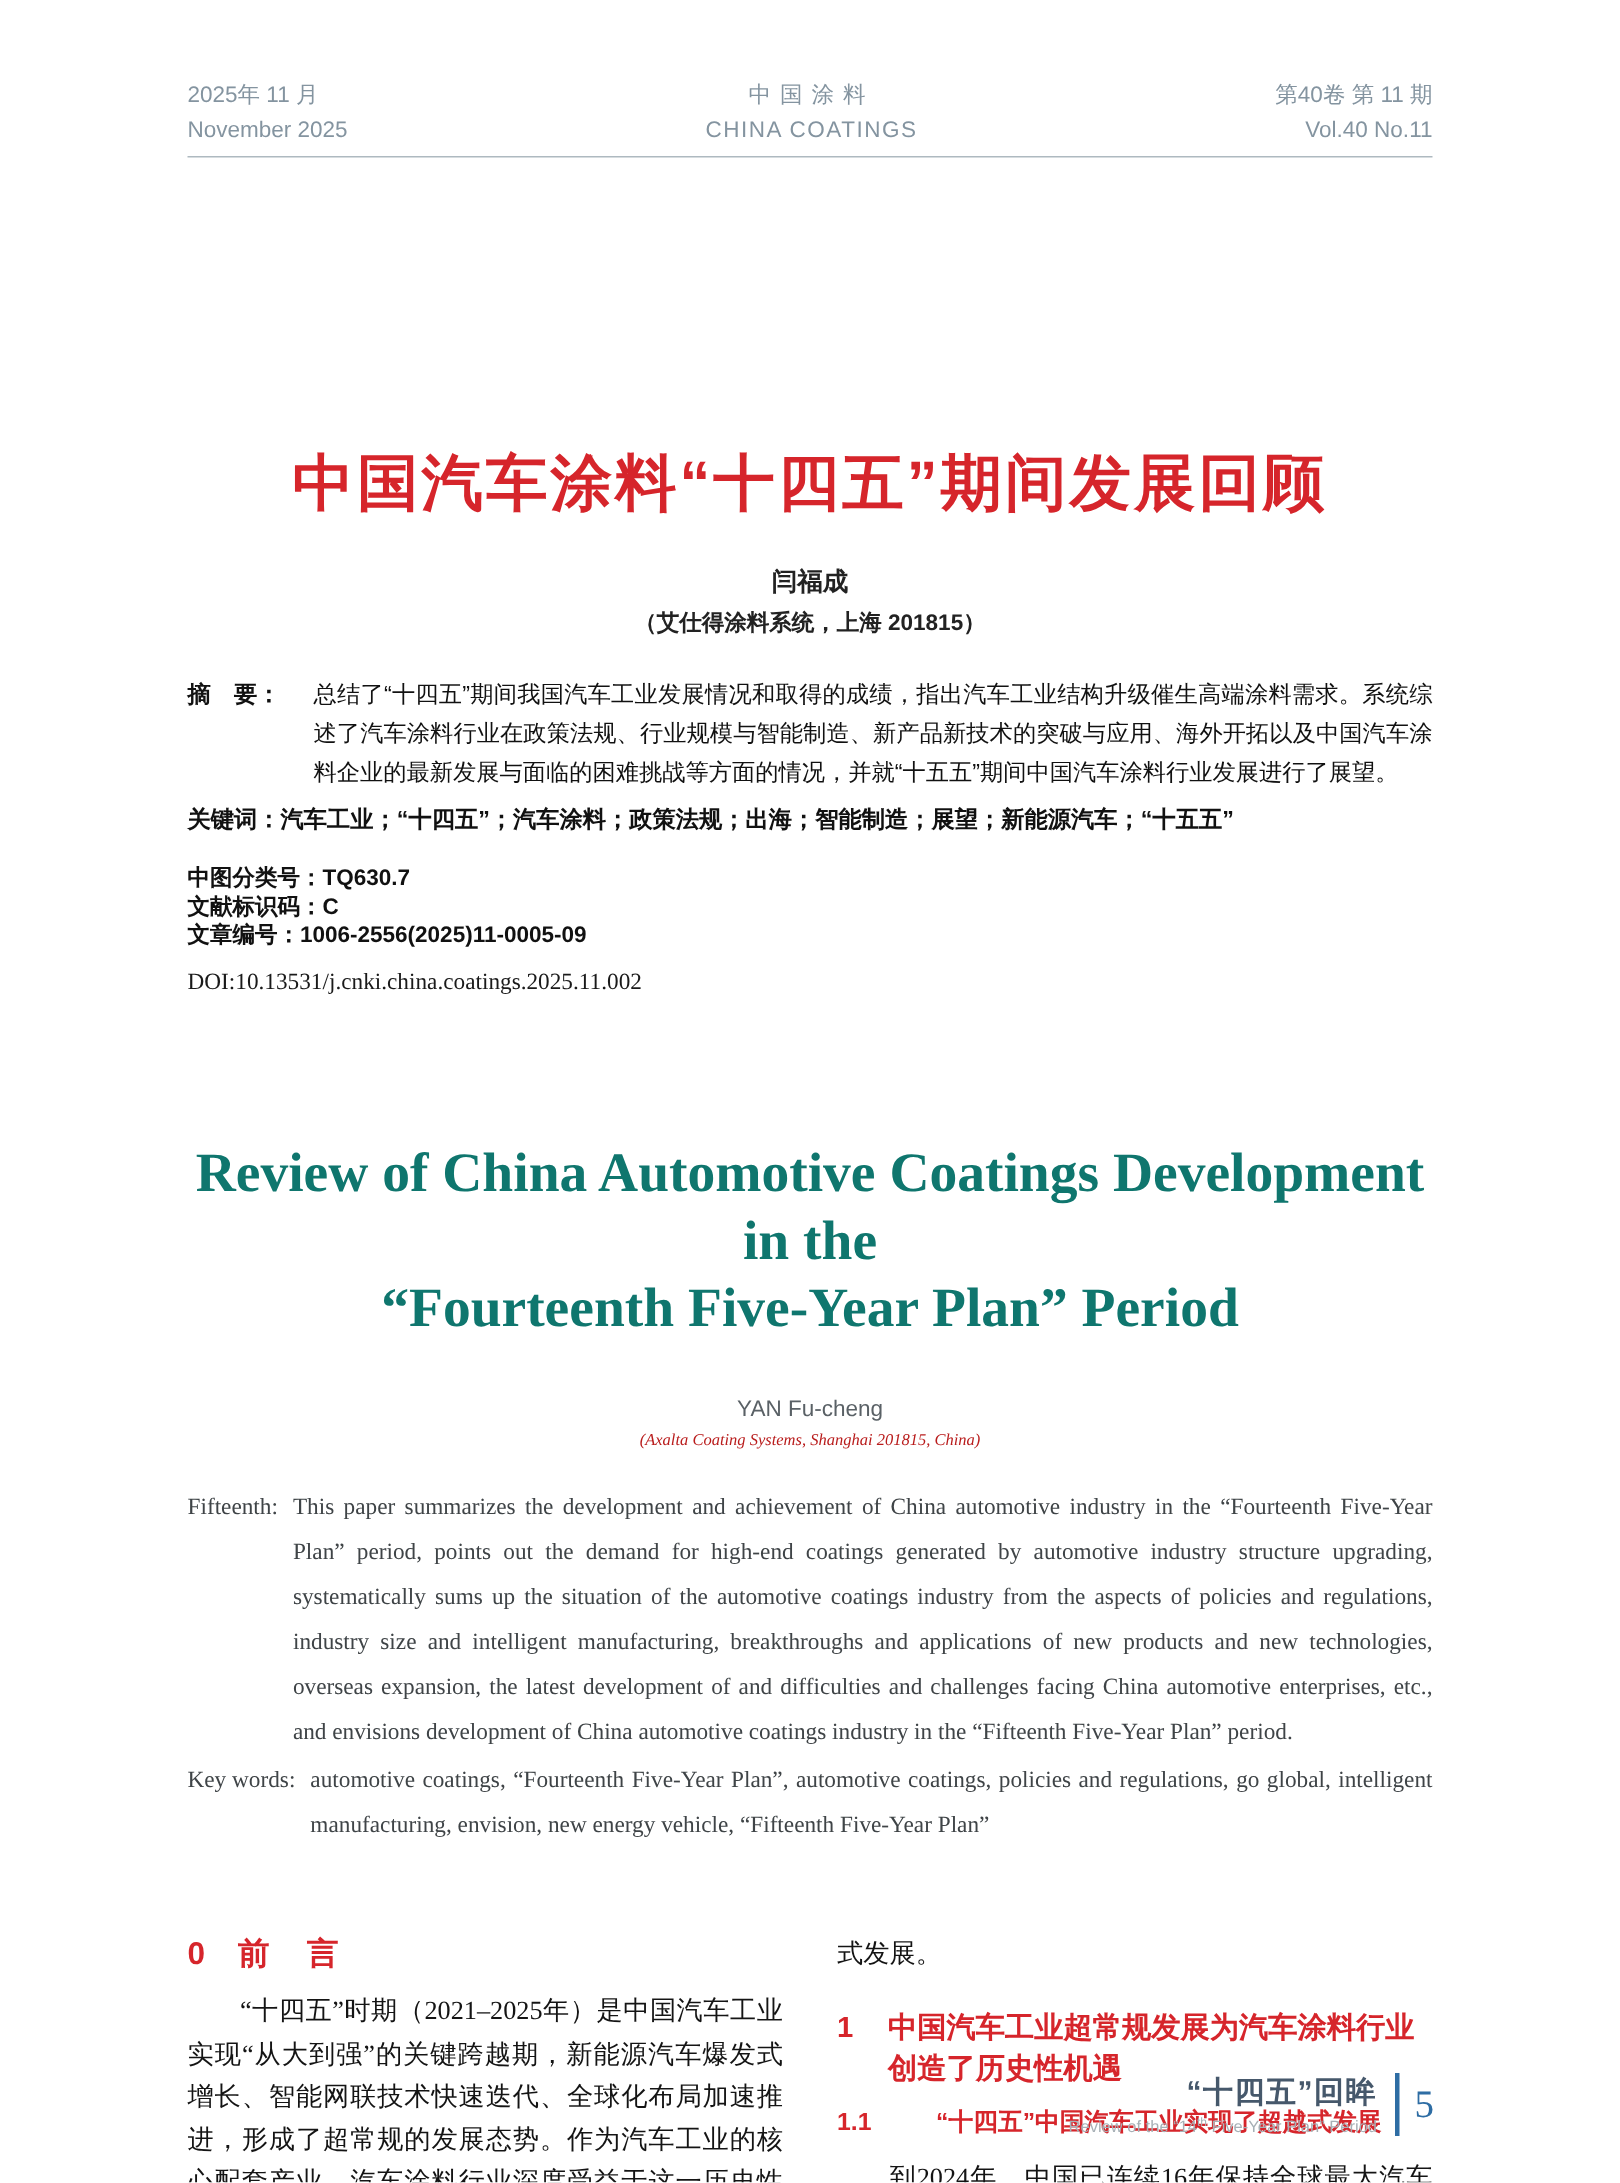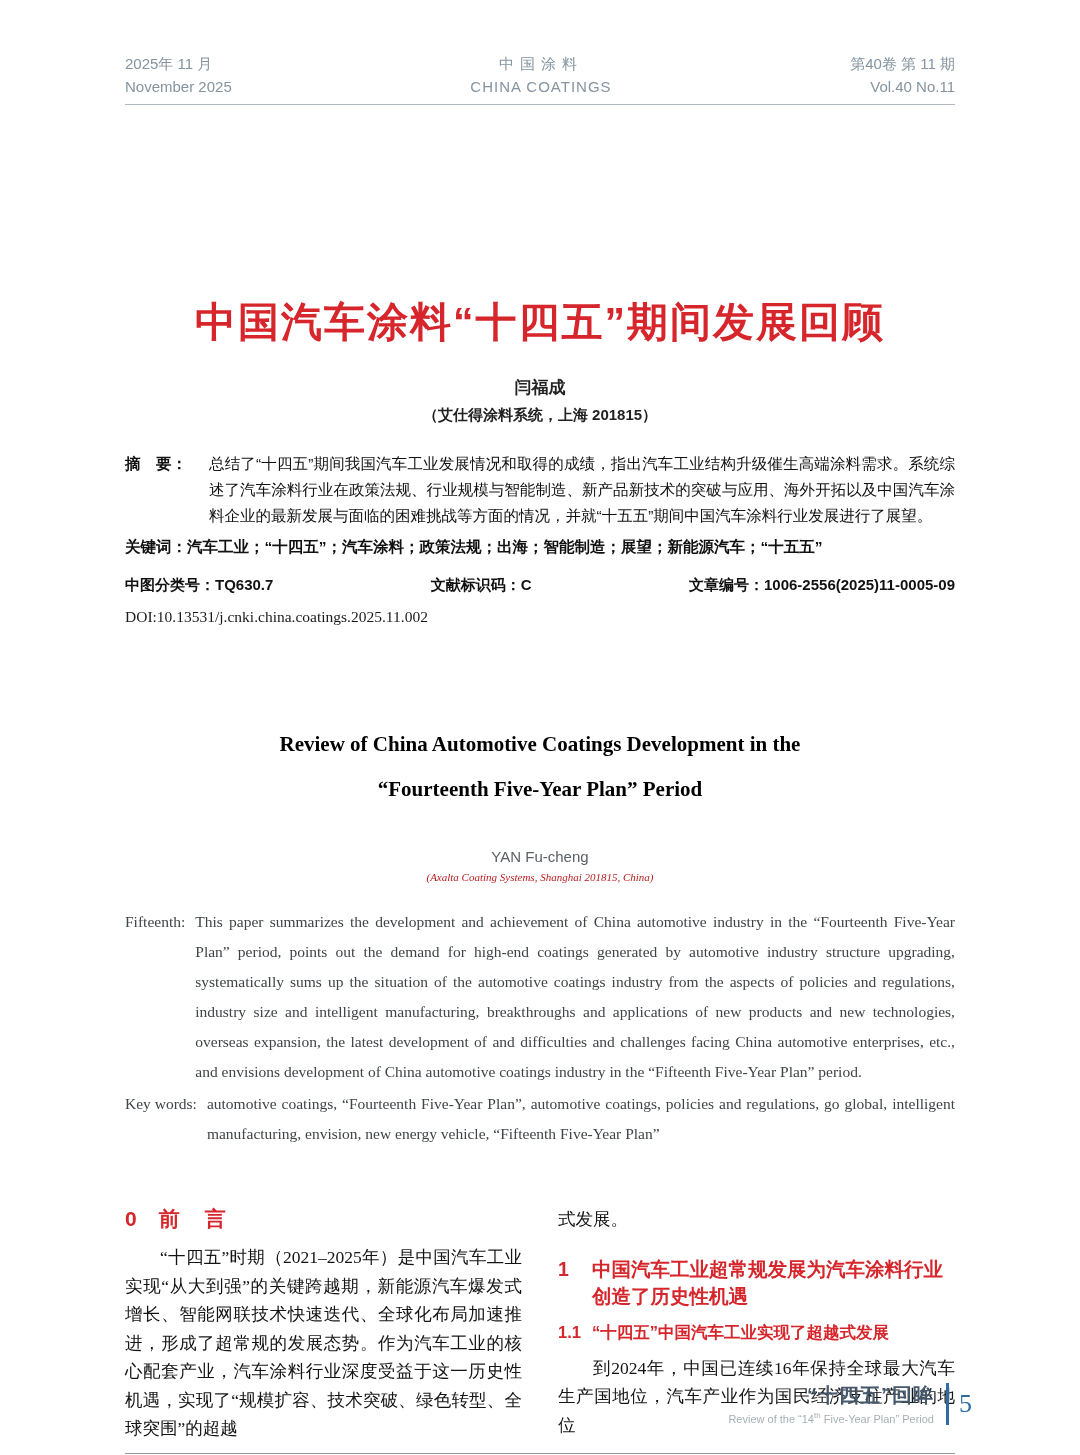--- a/index.html
+++ b/index.html
@@ -76,34 +76,35 @@
     font-size: 15.5px;
     line-height: 26px;
     font-weight: bold;
   }
   .meta-row {
     display: flex;
     justify-content: space-between;
     margin-top: 16px;
     font-size: 15px;
     font-weight: bold;
+    flex-direction: column;
   }
   .doi {
     margin-top: 13px;
     font-size: 15.5px;
     font-family: "Liberation Serif", serif;
     color: #1a1a1a;
   }
 
   
   .title-en {
     margin-top: 96px;
     text-align: center;
-    color: #000000;
-    font-size: 21px;
+    color: #0f766e;
+    font-size: 37px;
     line-height: 45px;
     font-weight: bold;
     font-family: "Liberation Serif", serif;
   }
   .author-en {
     margin-top: 36px;
     text-align: center;
     font-size: 15px;
     color: #5a6166;
   }
@@ -163,34 +164,35 @@
   }
   .sec1-head .num { width: 34px; flex: none; }
   .sec1-head .t { flex: 1; }
   .sec11-head {
     display: flex;
     margin-top: 10px;
     color: #d6252b;
     font-size: 16.5px;
     line-height: 24px;
     font-weight: bold;
+    gap: 32px;
   }
   .sec11-head .num { width: 34px; flex: none; }
 
   
   .foot-rule {
     border: none;
     border-top: 1px solid #8f9aa1;
     margin-top: 10px;
   }
 
   
   .pagefoot {
     position: absolute;
-    right: 108px;
+    right: 124px;
     bottom: 30px;
     display: flex;
     align-items: center;
   }
   .pf-text { text-align: right; }
   .pf-cn {
     color: #46586b;
     font-size: 20px;
     font-weight: bold;
     letter-spacing: 1px;

